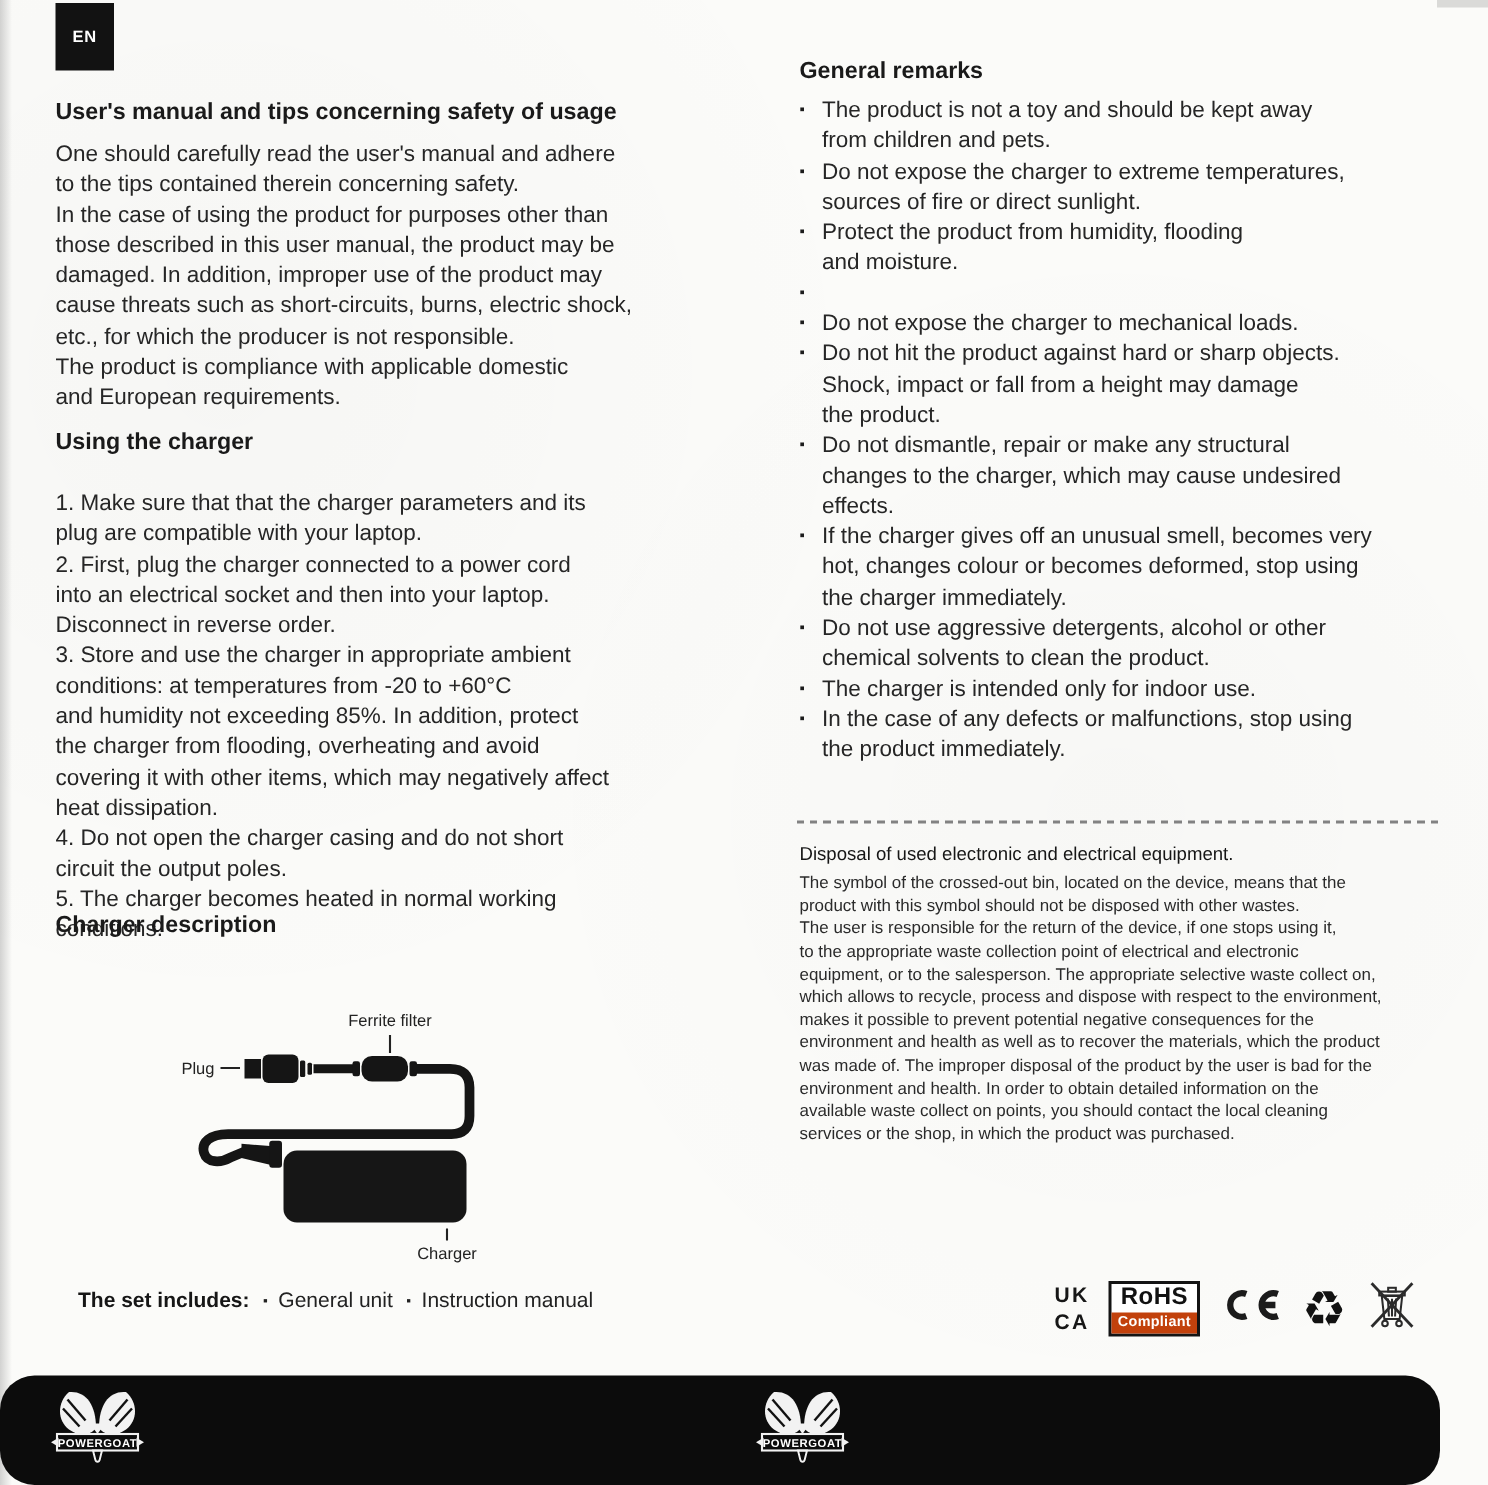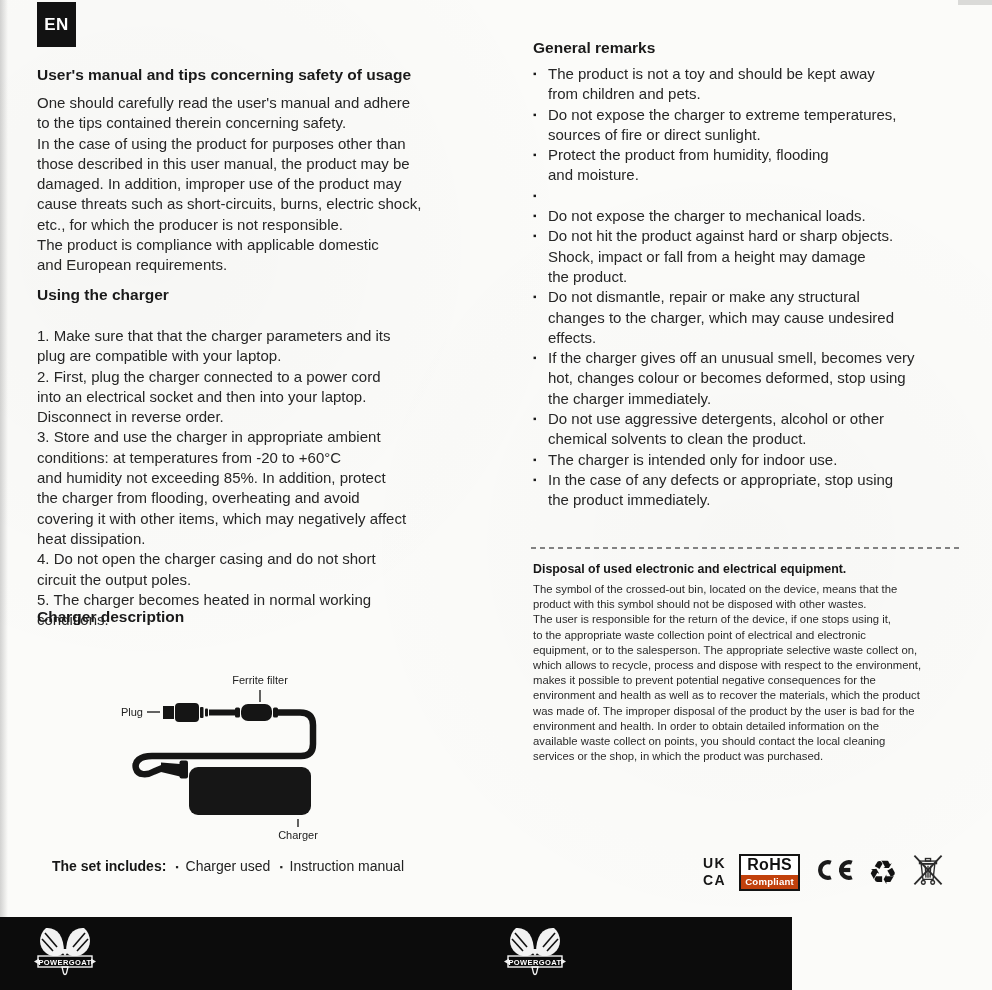--- a/index.html
+++ b/index.html
@@ -13,26 +13,26 @@
     background:
       radial-gradient(circle at 15% 25%, rgba(0,0,0,.018), transparent 40%),
       radial-gradient(circle at 75% 55%, rgba(0,0,0,.015), transparent 45%),
       #fbfbf9;
   }
   .edge-shade{position:absolute;left:0;top:0;width:8px;height:100%;
     background:linear-gradient(90deg,rgba(160,160,160,.45),rgba(160,160,160,0));}
   .scan-mark{position:absolute;right:0;top:0;width:34px;height:5px;background:rgba(120,120,120,.25);}
 
   .lang-badge{position:absolute;left:37px;top:2px;width:39px;height:45px;
-    background:#121212;color:#fff;font-weight:700;font-size:17px;
+    background:#121212;color:#fff;font-weight:700;font-size:11px;
     display:flex;align-items:center;justify-content:center;letter-spacing:.5px;}
 
   .heading{position:absolute;font-weight:700;font-size:15.5px;color:#1a1a1a;white-space:pre;}
   .body-text{position:absolute;font-size:15px;line-height:20.3px;white-space:pre;color:#262626;}
-  .small-heading{position:absolute;font-weight:700;font-size:12.4px;color:#161616;white-space:pre;}
+  .small-heading{position:absolute;font-weight:400;font-size:12.4px;color:#161616;white-space:pre;}
   .small-body{position:absolute;font-size:11.3px;line-height:15.2px;white-space:pre;color:#2a2a2a;}
 
   .bullets{position:absolute;left:533px;top:64px;width:430px;margin:0;padding:0;list-style:none;}
   .bullets li{display:flex;align-items:flex-start;font-size:15px;line-height:20.3px;color:#262626;}
   .bullets .b{width:15px;flex:0 0 15px;font-size:10px;line-height:20.3px;color:#1c1c1c;}
   .bullets .t{white-space:pre;}
 
   .divider{position:absolute;left:531px;top:547px;width:428px;height:2px;
     background:repeating-linear-gradient(90deg,#828282 0 5px,transparent 5px 9px);}
 
@@ -43,21 +43,21 @@
   .diagram{position:absolute;left:100px;top:663px;}
 
   .badges{position:absolute;left:703px;top:850px;display:flex;align-items:center;gap:13px;}
   .ukca{font-weight:800;font-size:14px;line-height:17.5px;letter-spacing:1.5px;color:#161616;text-align:center;}
   .rohs{border:2.5px solid #141414;text-align:center;background:#fff;}
   .rohs .top{font-weight:800;font-size:16px;padding:0 5px 1px;color:#111;letter-spacing:.3px;}
   .rohs .bot{background:#c2410c;color:#fff;font-size:9.6px;font-weight:700;padding:1px 4px 2px;letter-spacing:.2px;}
   .recycle{font-size:33px;color:#121212;line-height:1;}
   .vh{position:absolute;width:1px;height:1px;overflow:hidden;clip:rect(0 0 0 0);}
 
-  .footer-band{position:absolute;left:0;top:917px;width:792px;height:73px;background:#0c0c0c;}
+  .footer-band{position:absolute;left:0;top:917px;width:960px;height:73px;background:#0c0c0c;border-radius:23px;}
   .goat{position:absolute;top:6px;}
   .goat.g1{left:33px;}
   .goat.g2{left:503px;}
 </style>
 </head>
 <body>
 
 <div class="sheet">
   <div class="edge-shade"></div>
   <div class="scan-mark"></div>
@@ -125,21 +125,21 @@
     </g>
 
     <rect x="89" y="104" width="122" height="48" rx="9" fill="#161616"></rect>
 
     <line x1="198" y1="156" x2="198" y2="164" stroke="#222" stroke-width="1.4"></line>
     <text x="198" y="176" text-anchor="middle" font-size="11" fill="#222">Charger</text>
   </svg>
 
   <div class="set-includes">
     <span class="lbl">The set includes:</span>
-    <span><span class="dot">▪</span><span>Charger used</span></span>
+    <span><span class="dot">▪</span><span>General unit</span></span>
     <span><span class="dot">▪</span><span>Instruction manual</span></span>
   </div>
 
   <div class="heading" style="left:533px;top:39px;">General remarks</div>
 
   <ul class="bullets">
     <li>
         <span class="b">▪</span>
         <span class="t">The product is not a toy and should be kept away
 from children and pets.</span>
@@ -183,21 +183,21 @@
         <span class="b">▪</span>
         <span class="t">Do not use aggressive detergents, alcohol or other
 chemical solvents to clean the product.</span>
       </li>
     <li>
         <span class="b">▪</span>
         <span class="t">The charger is intended only for indoor use.</span>
       </li>
     <li>
         <span class="b">▪</span>
-        <span class="t">In the case of any defects or appropriate, stop using
+        <span class="t">In the case of any defects or malfunctions, stop using
 the product immediately.</span>
       </li>
   </ul>
 
   <div class="divider"></div>
 
   <div class="small-heading" style="left:533px;top:562px;">Disposal of used electronic and electrical equipment.</div>
   <div class="small-body" style="left:533px;top:582px;">The symbol of the crossed-out bin, located on the device, means that the
 product with this symbol should not be disposed with other wastes.
 The user is responsible for the return of the device, if one stops using it,

